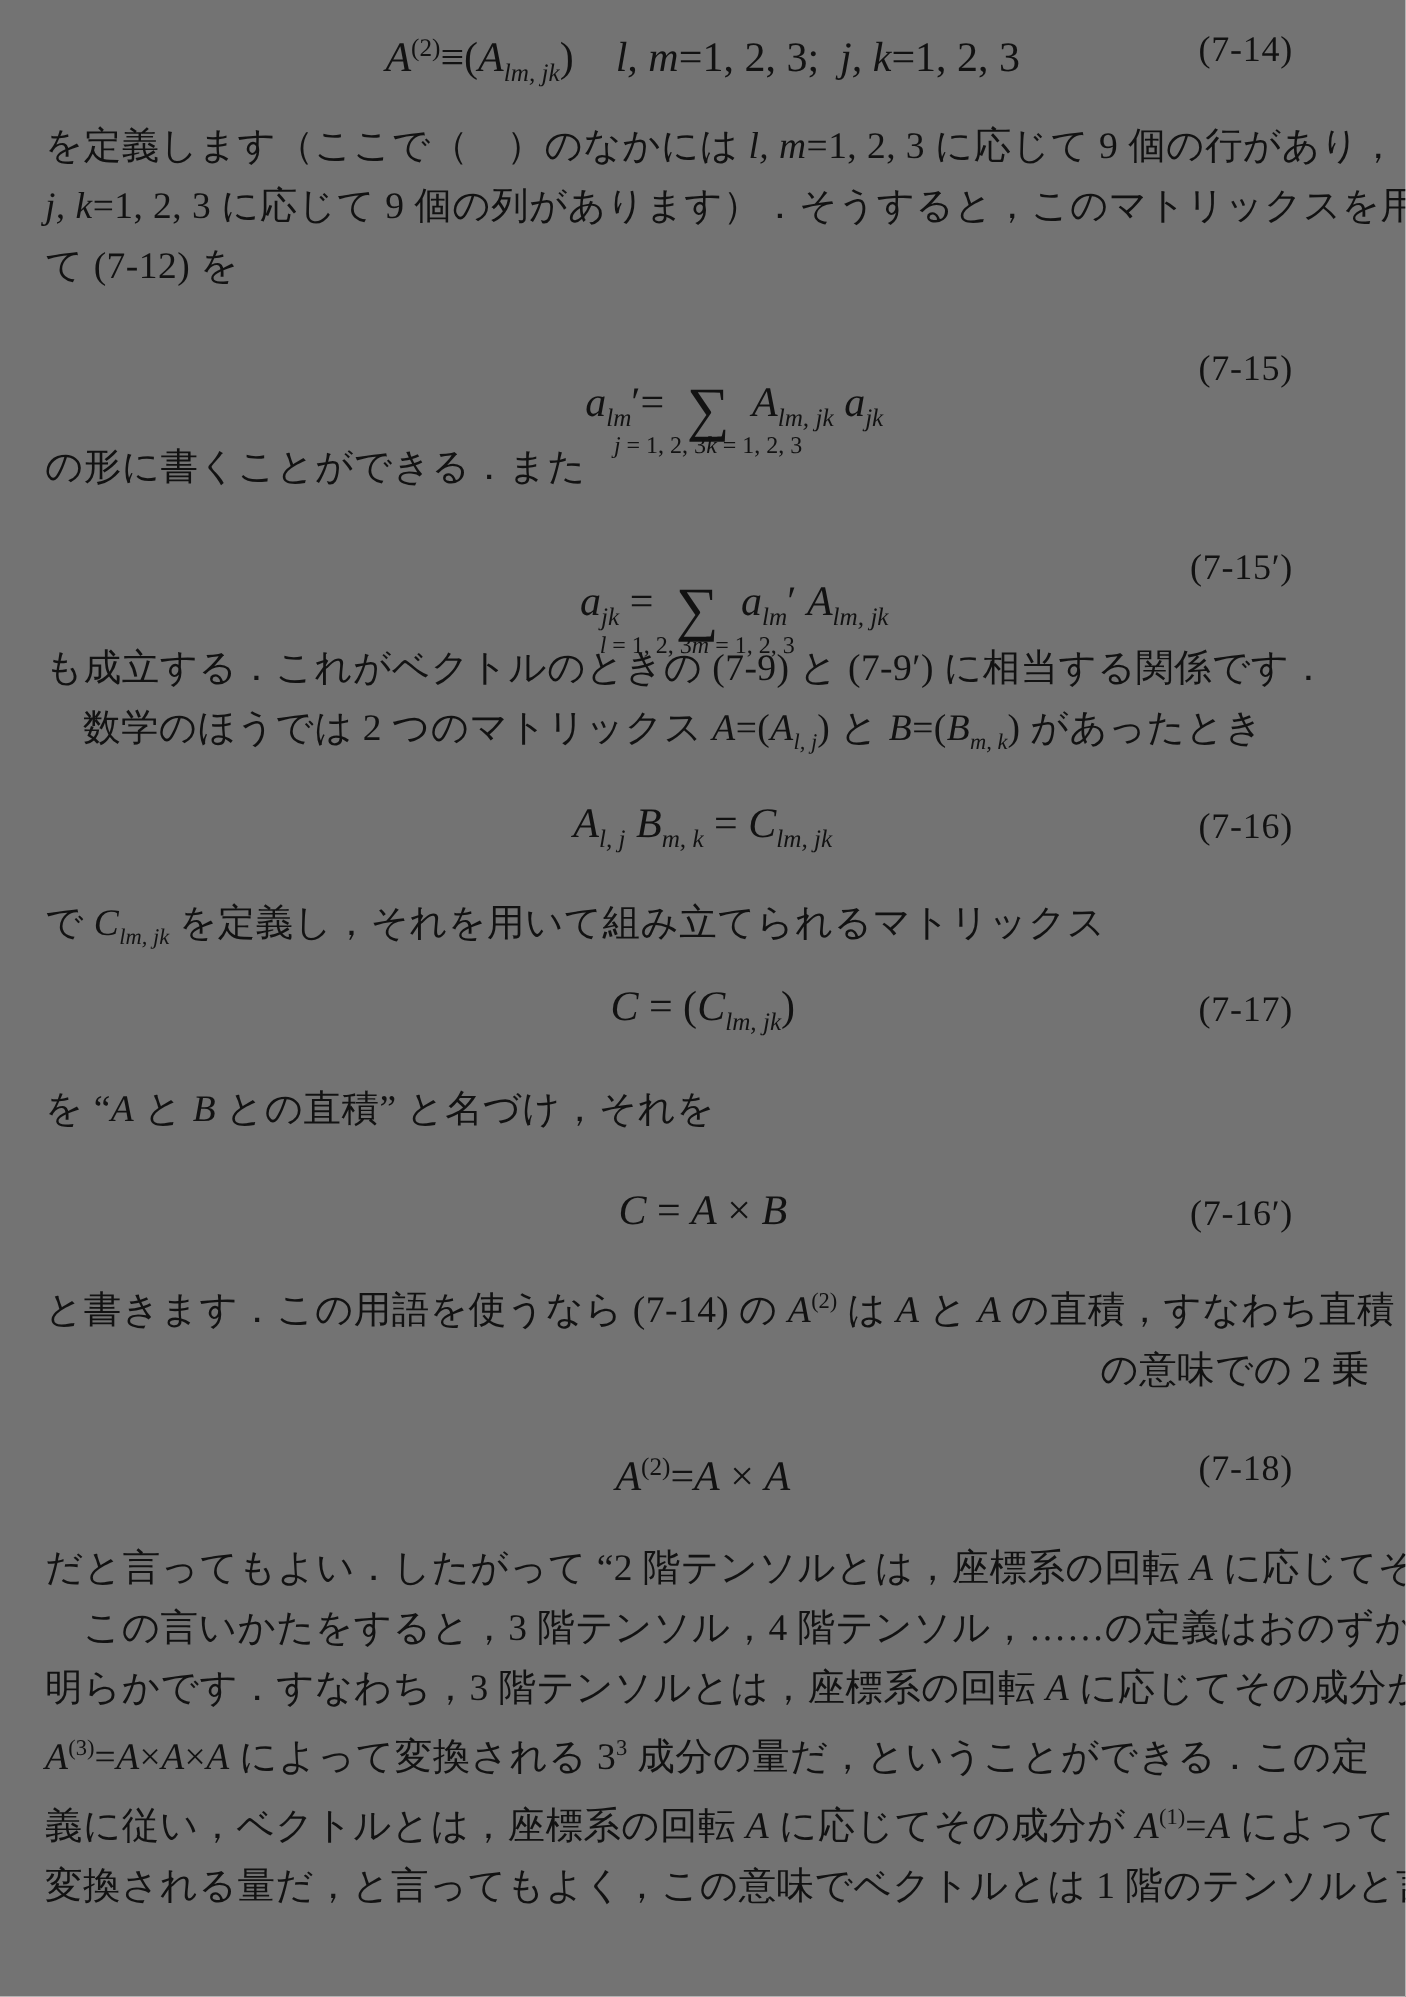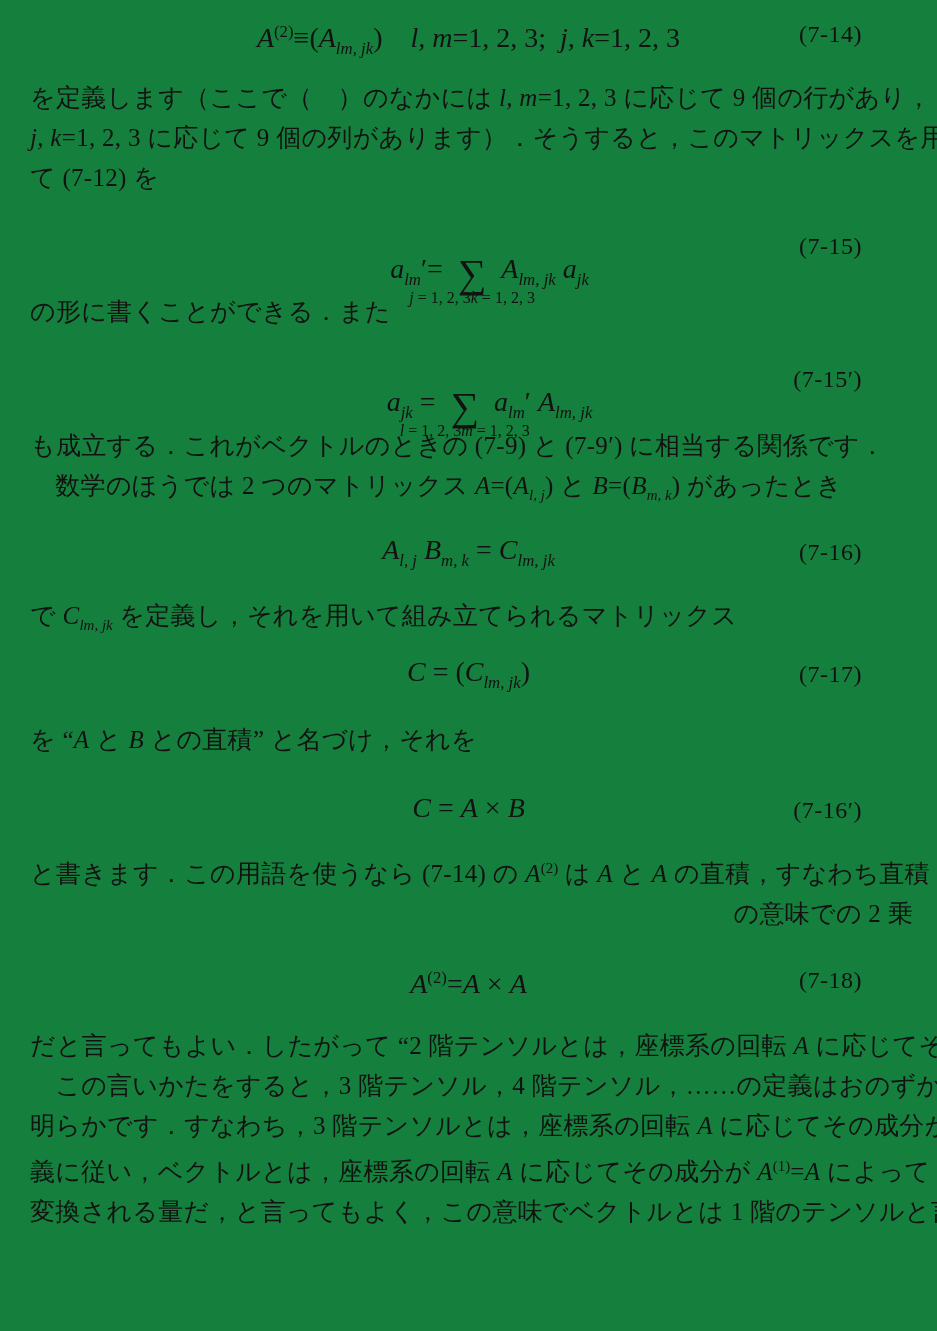--- a/index.html
+++ b/index.html
@@ -1,19 +1,19 @@
 <!DOCTYPE html>
 <html lang="ja"><head>
 <meta charset="utf-8">
 <style>
   html,body{margin:0;padding:0;background:#e8e8e8;}
   .page{
     position:relative;
     width:937px;height:1331px;
-    background:#15803d;color:#121212;
+    background:#737373;color:#121212;
     font-family:"Liberation Serif","DejaVu Serif",serif;
     overflow:hidden;margin:0 auto;
   }
   .para{position:absolute;left:30px;right:24px;}
   .tline{
     font-size:25px;line-height:40px;
     white-space:pre;letter-spacing:0.3px;
   }
   .eq-row{
     position:absolute;left:0;width:100%;
@@ -109,17 +109,18 @@
 
   <div class="eq-row" style="top:956px;height:48px;">
     <div class="eq-body"><span class="m-i">A</span><span class="m-sup">(2)</span><span>=</span><span class="m-i">A</span><span> × </span><span class="m-i">A</span></div>
     <div class="eq-num">(7-18)</div>
   </div>
 
   <div class="para" style="top:1026px;">
     <div class="tline"><span>だと言ってもよい．したがって “2 階テンソルとは，座標系の回転 </span><span class="m-i">A</span><span> に応じてそ</span></div>
     <div class="tline"><span>　この言いかたをすると，3 階テンソル，4 階テンソル，……の定義はおのずから</span></div>
     <div class="tline"><span>明らかです．すなわち，3 階テンソルとは，座標系の回転 </span><span class="m-i">A</span><span> に応じてその成分が</span></div>
+    <div class="tline"><span class="m-i">A</span><span class="m-sup">(3)</span><span>=</span><span class="m-i">A</span><span>×</span><span class="m-i">A</span><span>×</span><span class="m-i">A</span><span> によって変換される 3</span><span class="m-sup">3</span><span> 成分の量だ，ということができる．この定</span></div>
     <div class="tline"><span>義に従い，ベクトルとは，座標系の回転 </span><span class="m-i">A</span><span> に応じてその成分が </span><span class="m-i">A</span><span class="m-sup">(1)</span><span>=</span><span class="m-i">A</span><span> によって</span></div>
     <div class="tline"><span>変換される量だ，と言ってもよく，この意味でベクトルとは 1 階のテンソルと言う</span></div>
   </div>
 
 </div>
 
 </body></html>

